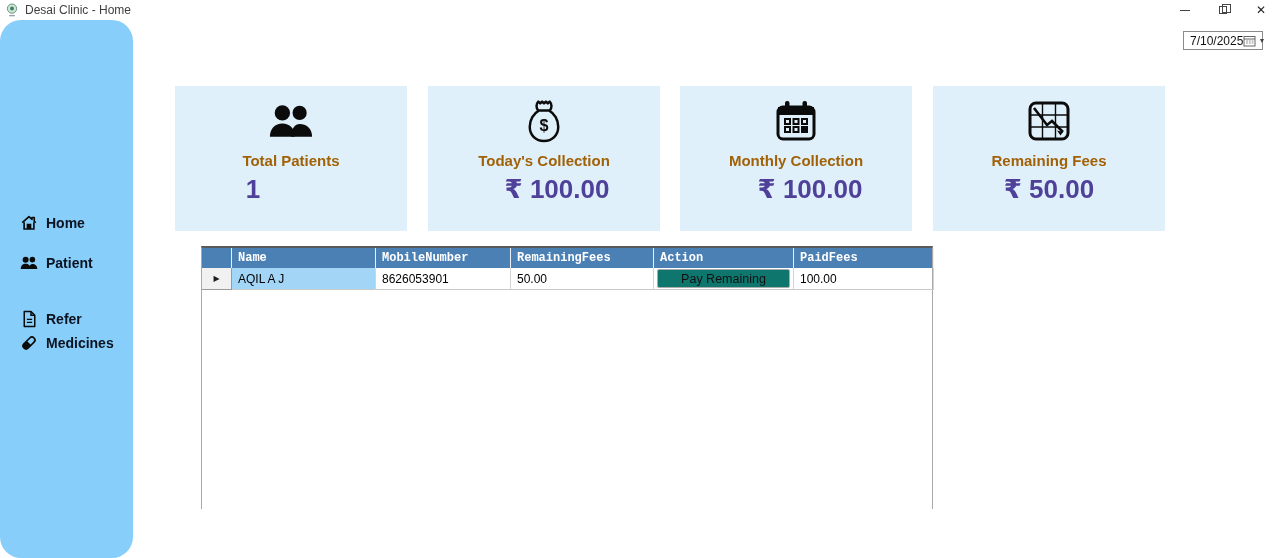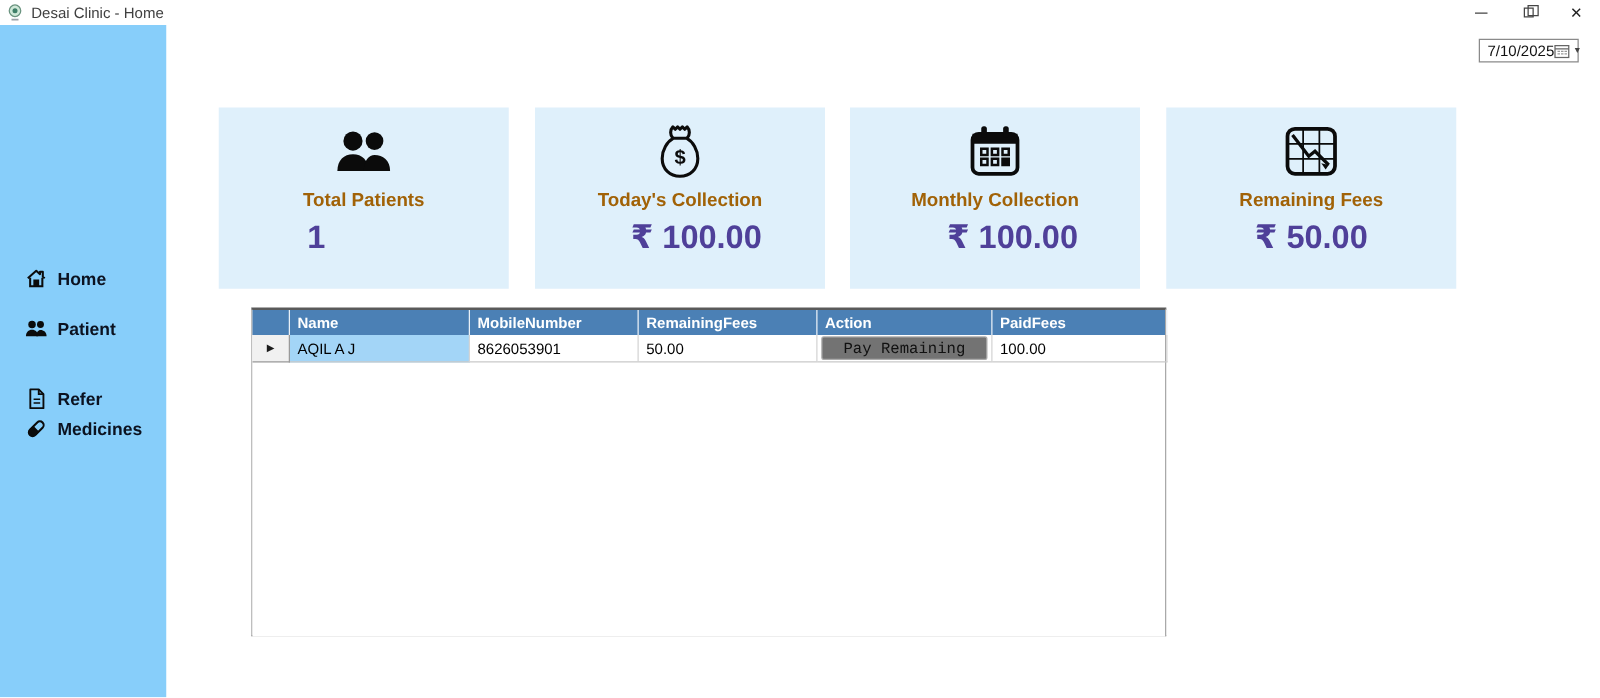--- a/index.html
+++ b/index.html
@@ -12,21 +12,21 @@
   .app-icon { width:14px; height:14px; margin:0 6px 0 5px; display:flex; }
   .title-text { font-size:12px; color:#404040; }
   .win-controls { position:absolute; right:0; top:0; height:20px; display:flex; }
   .win-btn { width:38px; height:20px; display:flex; align-items:center; justify-content:center; color:#333; cursor:default; }
   .min-glyph { width:10px; height:1px; background:#444; display:block; }
   .restore-glyph { position:relative; width:8px; height:8px; border:1px solid #444; background:#fff; }
   .restore-glyph::before { content:""; position:absolute; top:-3px; left:2px; width:7px; height:7px; border:1px solid #444; }
   .close-glyph { font-size:12px; line-height:1; color:#222; }
 
   
-  .sidebar { position:absolute; left:0; top:20px; width:133px; height:538px; background:#87CEFA; }
+  .sidebar { position:absolute; left:0; top:20px; width:133px; height:538px; background:#87CEFA;border-radius:21px; }
   .side-item { position:absolute; left:0; width:133px; height:26px; display:flex; align-items:center; padding-left:20px; cursor:pointer; }
   .side-item .s-icon { width:18px; height:18px; display:flex; align-items:center; justify-content:center; }
   .side-item .s-label { margin-left:8px; font-size:14px; font-weight:bold; color:#0b1220; }
   .si-0 { top:190px; } .si-1 { top:230px; } .si-2 { top:286px; } .si-3 { top:310px; }
 
   
   .datepicker { position:absolute; left:1183px; top:31px; width:80px; height:19px; background:#fff; border:1px solid #8a8a8a; display:flex; align-items:center; padding:0 13px 0 6px; }
   .dp-value { flex:1; font-size:12px; color:#111; }
   .dp-cal { display:flex; margin-right:2px; }
   .dp-arrow { font-size:7px; color:#444; }
@@ -37,35 +37,35 @@
   .card .c-icon { height:48px; margin-top:11px; display:flex; align-items:center; justify-content:center; }
   .card .c-label { margin-top:7px; font-size:15px; font-weight:bold; color:#a16207; }
   .card .c-value { margin-top:5px; font-size:26px; font-weight:bold; color:#4F4099; }
   .card-0 .c-value { transform:translateX(-38px); }
   .card-1 .c-value { transform:translateX(13px); }
   .card-2 .c-value { transform:translateX(14px); }
 
   
   .grid { position:absolute; left:201px; top:246px; width:732px; height:263px; background:#fff; border:1px solid #a9a9a9; border-top:2px solid #5a5a5a; }
   .g-header { display:flex; height:20px; background:#4B80B5; }
-  .g-hcell { height:20px; font-size:12px; font-weight:bold; color:#fff; padding:3px 0 0 6px; border-right:1px solid #e9f0f7; overflow:hidden; white-space:nowrap; }
+  .g-hcell { height:20px; font-size:12px; font-weight:bold; color:#fff; padding:3px 0 0 6px; border-right:1px solid #e9f0f7; overflow:hidden; white-space:nowrap;font-family:Liberation Mono, monospace; }
   .g-row { display:flex; height:22px; background:#fff; }
   .g-cell { height:22px; font-size:12px; color:#000; padding:4px 0 0 6px; border-right:1px solid #d4d4d4; border-bottom:1px solid #c9c9c9; overflow:hidden; white-space:nowrap; }
   .col-rowhdr { width:30px; flex:none; }
   .col-name { width:144px; flex:none; }
   .col-mobile { width:135px; flex:none; }
   .col-remaining { width:143px; flex:none; }
   .col-action { width:140px; flex:none; }
   .col-paid { width:140px; flex:none; }
   .corner-cell { border-right:1px solid #e9f0f7; }
   .rowhdr-cell { background:#f1f1f1; border-right:1px solid #9a9a9a; border-bottom:1px solid #9a9a9a; display:flex; align-items:center; justify-content:center; padding:0; }
   .row-indicator { font-size:8px; color:#1c1c1c; }
   .name-cell { background:#A3D5F7; }
   .action-cell { padding:1px 3px; }
-  .pay-btn { width:100%; height:19px; background:#737373; border:1px solid #ababab; border-radius:2px; font-size:12.5px; color:#111; font-family:Liberation Mono, monospace; cursor:pointer; display:block; }
+  .pay-btn { width:100%; height:19px; background:#0f766e; border:1px solid #ababab; border-radius:2px; font-size:12.5px; color:#111; font-family:Liberation Sans, sans-serif; cursor:pointer; display:block; }
   .g-empty { width:100%; height:219px; background:#fff; }
 
   svg { display:block; }
 </style>
 </head>
 <body>
 
 <div class="screen">
 
   <div class="titlebar">

